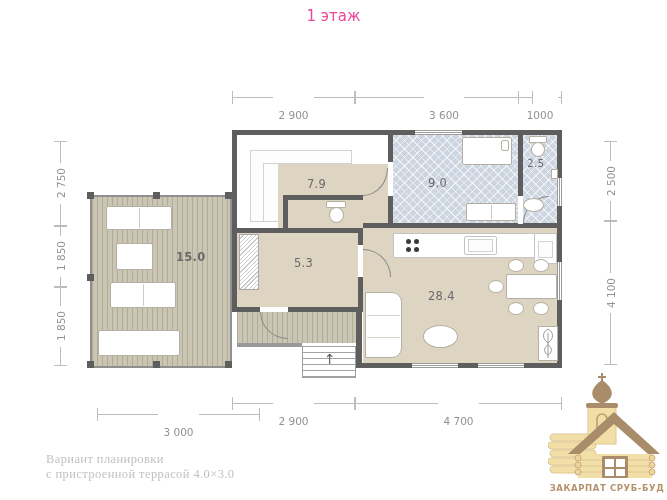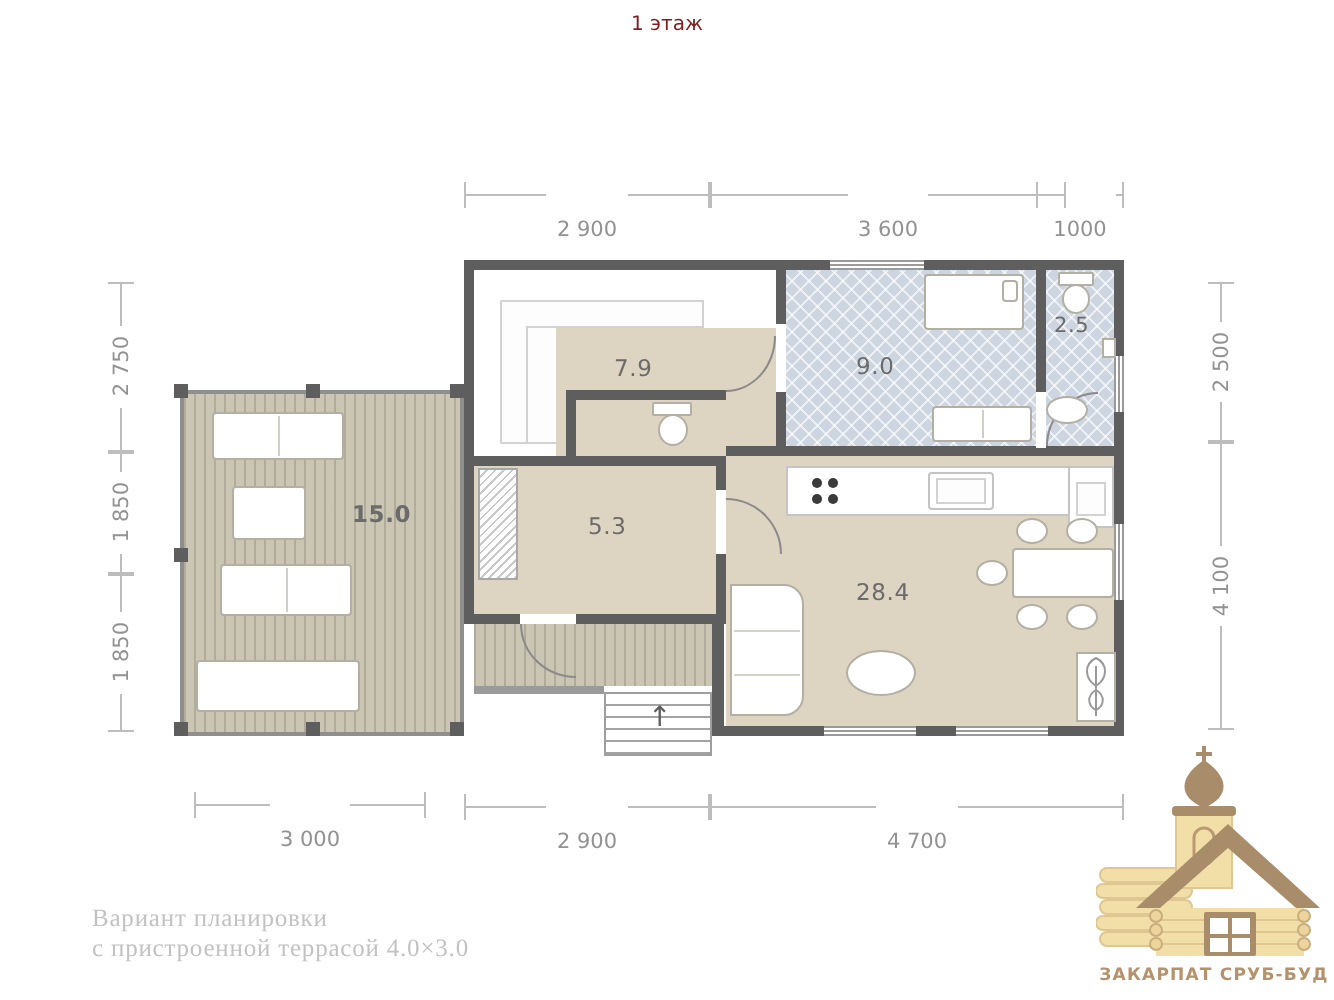--- a/index.html
+++ b/index.html
@@ -1,19 +1,19 @@
 <!DOCTYPE html>
 <html><head>
 <meta charset="utf-8">
 <style>
   * { box-sizing: border-box; margin: 0; padding: 0; }
   body { background:#fff; font-family:"DejaVu Sans", sans-serif; }
   .stage { position:relative; width:667px; height:500px; background:#fff; overflow:hidden; }
 
-  .title { position:absolute; left:0; right:0; top:7px; text-align:center; font-size:10px; color:#7f1d1d; }
+  .title { position:absolute; left:0; right:0; top:7px; text-align:center; font-size:15px; color:#ec4899; }
 
   
   .floor-white { position:absolute; background:#fff; }
   .floor-beige { position:absolute; background:#ddd4c2; }
   .floor-tile  { position:absolute; background-color:#ccd5e0;
     background-image:
       repeating-linear-gradient(45deg, rgba(255,255,255,.6) 0 1px, transparent 1px 6px),
       repeating-linear-gradient(-45deg, rgba(255,255,255,.6) 0 1px, transparent 1px 6px); }
   .deck { position:absolute; background-color:#cbc5b3;
     background-image: repeating-linear-gradient(90deg, rgba(110,105,90,.28) 0 1px, transparent 1px 5px); }
@@ -200,21 +200,21 @@
       <i class="tk"></i>
   </div>
   <div class="dim dim-h" style="left:518px;top:91px;width:44px;">
     <i class="tk"></i>
       <i class="ln"></i>
       <span>1000</span>
       <i class="ln"></i>
       <i class="tk"></i>
   </div>
 
-  <div class="dim dim-h" style="left:97px;top:396px;width:116px;text-align:center;">
+  <div class="dim dim-h" style="left:97px;top:408px;width:163px;text-align:center;">
     <i class="tk"></i>
       <i class="ln"></i>
       <span>3 000</span>
       <i class="ln"></i>
       <i class="tk"></i>
   </div>
   <div class="dim dim-h" style="left:232px;top:397px;width:123px;">
     <i class="tk"></i>
       <i class="ln"></i>
       <span>2 900</span>

